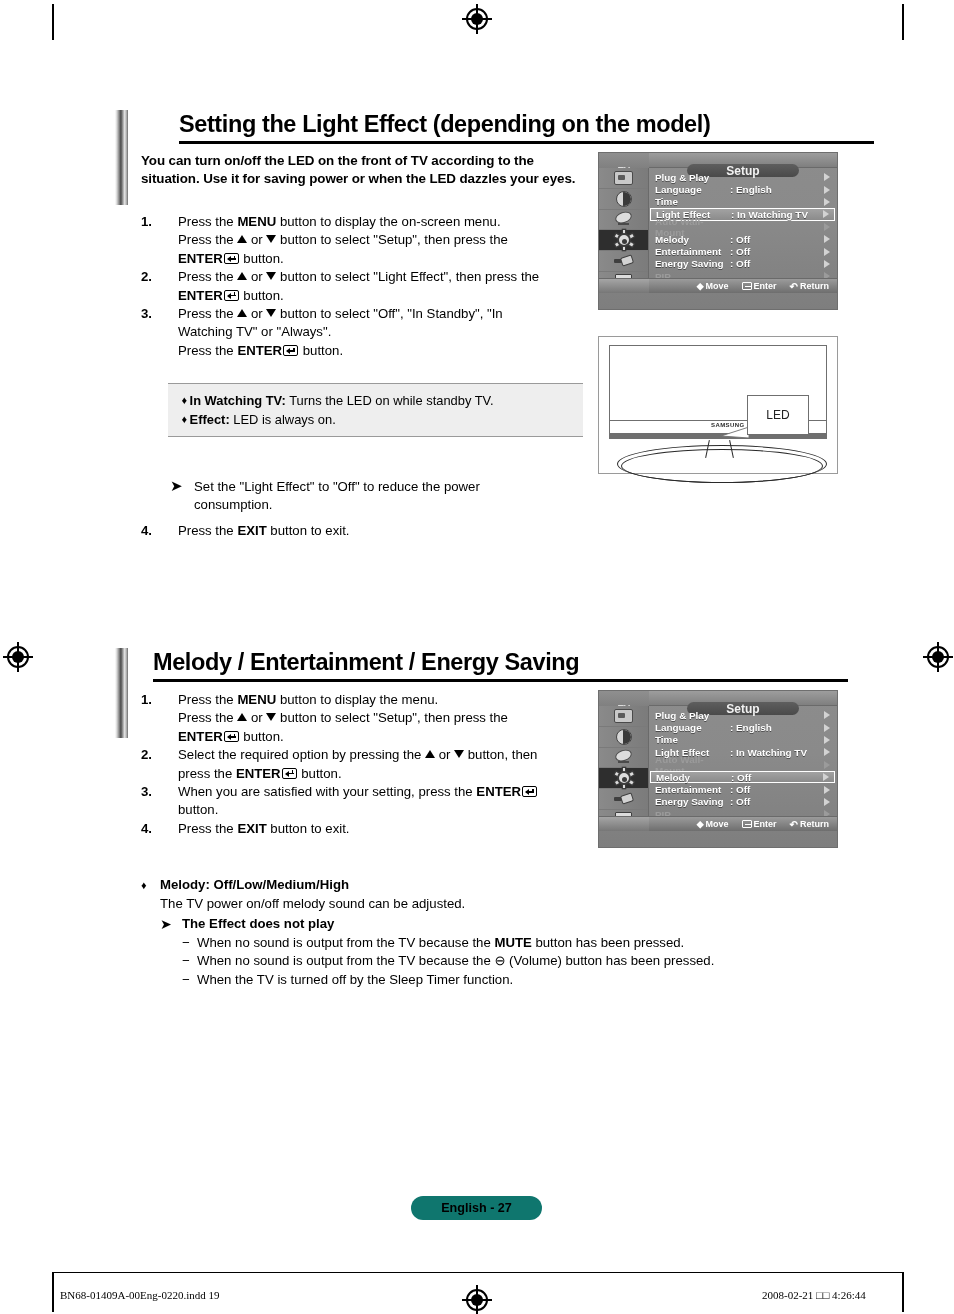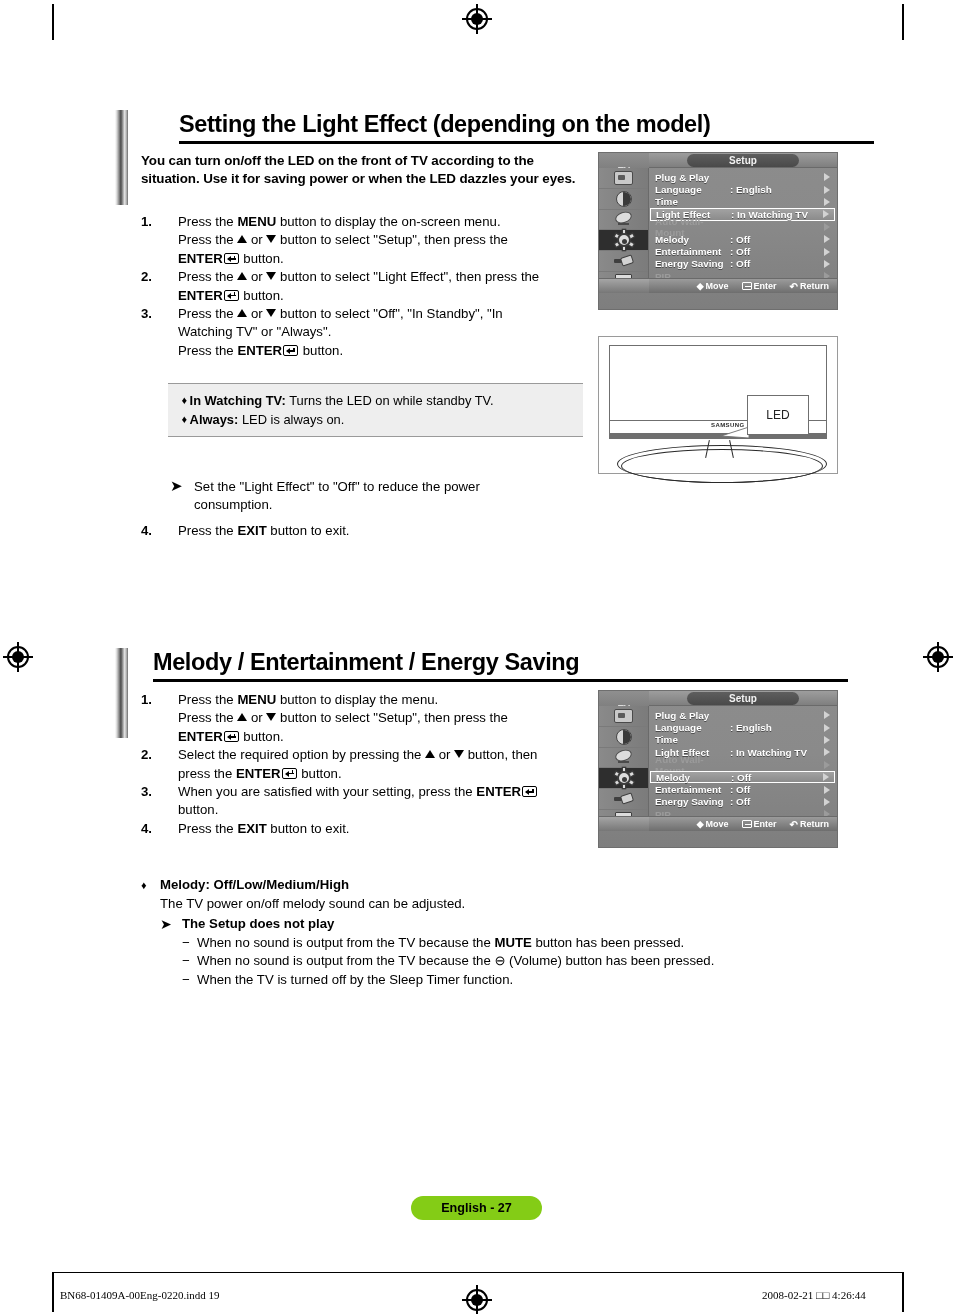--- a/index.html
+++ b/index.html
@@ -116,24 +116,24 @@
     background: linear-gradient(to bottom, #9d9d9d, #7f7f7f);
     border-bottom: 1px solid #6a6a6a;
   }
   .osd-tv {
     position: absolute; left: 0; top: 0; width: 50px; height: 32px;
     display: flex; align-items: center; justify-content: center;
     color: #dcdcdc; font-size: 9.5px; font-weight: bold;
     background: linear-gradient(to bottom,#8f8f8f,#6f6f6f);
   }
   .osd-pill {
-    position: absolute; left: 88px; top: 1px; width: 112px; height: 13px;
+    position: absolute; left: 88px; top: 11px; width: 112px; height: 13px;
     border-radius: 7px;
     background: linear-gradient(to bottom, #5e5e5e, #4a4a4a);
-    color: #f2f2f2; font-size: 10px; font-weight: bold;
+    color: #f2f2f2; font-size: 12px; font-weight: bold;
     display: flex; align-items: center; justify-content: center;
   }
   .osd-body { position: relative; height: 125px; }
   .osd-side {
     position: absolute; left: 0; top: 0; width: 50px; height: 125px;
     background: linear-gradient(to right, #8a8a8a, #7b7b7b);
     border-right: 1px solid #6a6a6a;
   }
   .osd-ic {
     position: relative; height: 20.8px;
@@ -271,21 +271,21 @@
     border: 1.4px solid #6f6f6f; background: #ffffff;
     display: flex; align-items: center; justify-content: center;
     font-size: 12px; color: #222;
   }
   .led-point {
     position: absolute; left: 120px; top: 90px; width: 30px; height: 12px;
   }
 
   
   .pagepill {
-    position: absolute; background: #84cc16; border-radius: 12px;
+    position: absolute; background: #0f766e; border-radius: 12px;
     display: flex; align-items: center; justify-content: center;
     font-size: 12.6px; font-weight: bold; color: #000;
   }
   .printline {
     position: absolute; font-family: "Liberation Serif", serif; font-size: 11px; color: #000;
   }
   .rule-bottom { position: absolute; background: #000; }
 </style>
 </head>
 <body>
@@ -344,21 +344,21 @@
         <div class="step">
           <div class="step-num">3.</div>
           <div class="step-body">Press the <span class="tri-up"></span> or <span class="tri-dn"></span> button to select "Off", "In Standby", "In<br>Watching TV" or "Always".<br>Press the <b>ENTER</b><span class="ent"><i></i></span> button.</div>
         </div>
       </div>
   </div>
 
   <div class="notebox" style="left:168px; top:383px; width:415px;">
     <div id="s1-options">
         <div class="line"><span class="dia">♦</span><b>In Watching TV:</b> <span>Turns the LED on while standby TV.</span></div>
-        <div class="line"><span class="dia">♦</span><b>Always:</b> <span>LED is always on.</span></div>
+        <div class="line"><span class="dia">♦</span><b>Effect:</b> <span>LED is always on.</span></div>
       </div>
   </div>
 
   <div class="arrownote" style="left:170px; top:478px; width:380px;">
     <div class="arrow-glyph">➤</div>
     <div>Set the "Light Effect" to "Off" to reduce the power consumption.</div>
   </div>
 
   <div class="step" style="position:absolute; left:141px; top:522px; width:430px;">
     <div class="step-num">4.</div>
@@ -627,21 +627,21 @@
   </div>
 
   <div class="bullets" style="left:141px; top:876px; width:690px;">
     <div class="b-row">
       <div class="b-mark">♦</div>
       <div style="flex:1">
         <div style="font-weight:bold">Melody: Off/Low/Medium/High</div>
         <div>The TV power on/off melody sound can be adjusted.</div>
         <div class="b-row" style="margin-top:2px">
           <div class="b-mark" style="flex:0 0 22px; font-size:14px; font-weight:bold; font-family:'DejaVu Sans',sans-serif">➤</div>
-          <div style="font-weight:bold">The Setup does not play</div>
+          <div style="font-weight:bold">The Effect does not play</div>
         </div>
         <div id="s2-notes" style="margin-left:22px">
             <div class="sub-dash">
               <span class="dash-mark">−</span>
               <span>When no sound is output from the TV because the <b>MUTE</b> button has been pressed.</span>
             </div>
             <div class="sub-dash">
               <span class="dash-mark">−</span>
               <span>When no sound is output from the TV because the ⊖ (Volume) button has been pressed.</span>
             </div>

